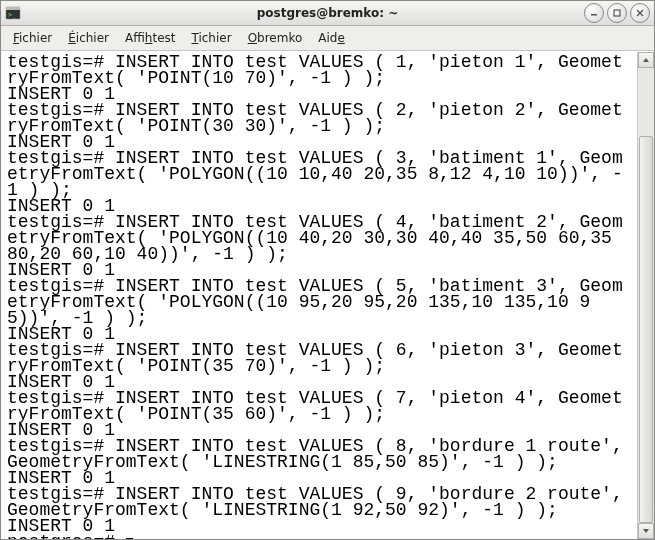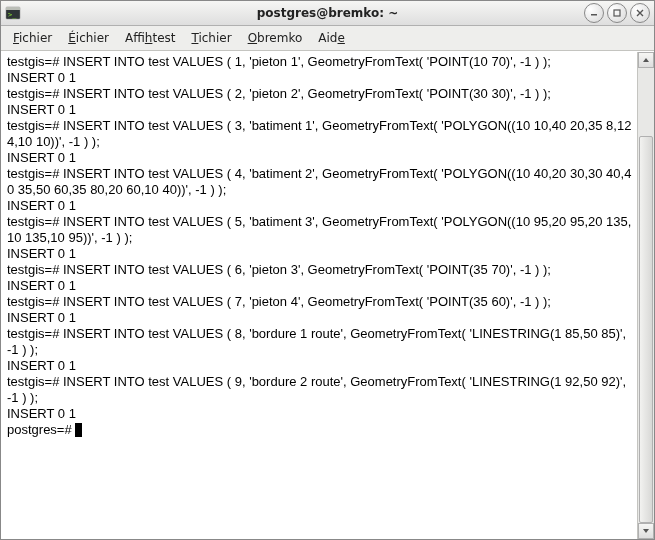--- a/index.html
+++ b/index.html
@@ -85,22 +85,22 @@
   .term-area {
     flex: 1;
     display: flex;
     background: #fff;
     border-top: 1px solid #fff;
     overflow: hidden;
   }
   .terminal {
     flex: 1;
     padding: 2px 4px 2px 6px;
-    font-family: Liberation Sans, sans-serif;
-    font-size: 13px;
+    font-family: Liberation Mono, monospace;
+    font-size: 18px;
     line-height: 16px;
     white-space: pre-wrap;
     word-break: break-all;
     color: #000;
     background: #fff;
     overflow: hidden;
   }
   .cursor-block {
     display: inline-block;
     width: 7px;

